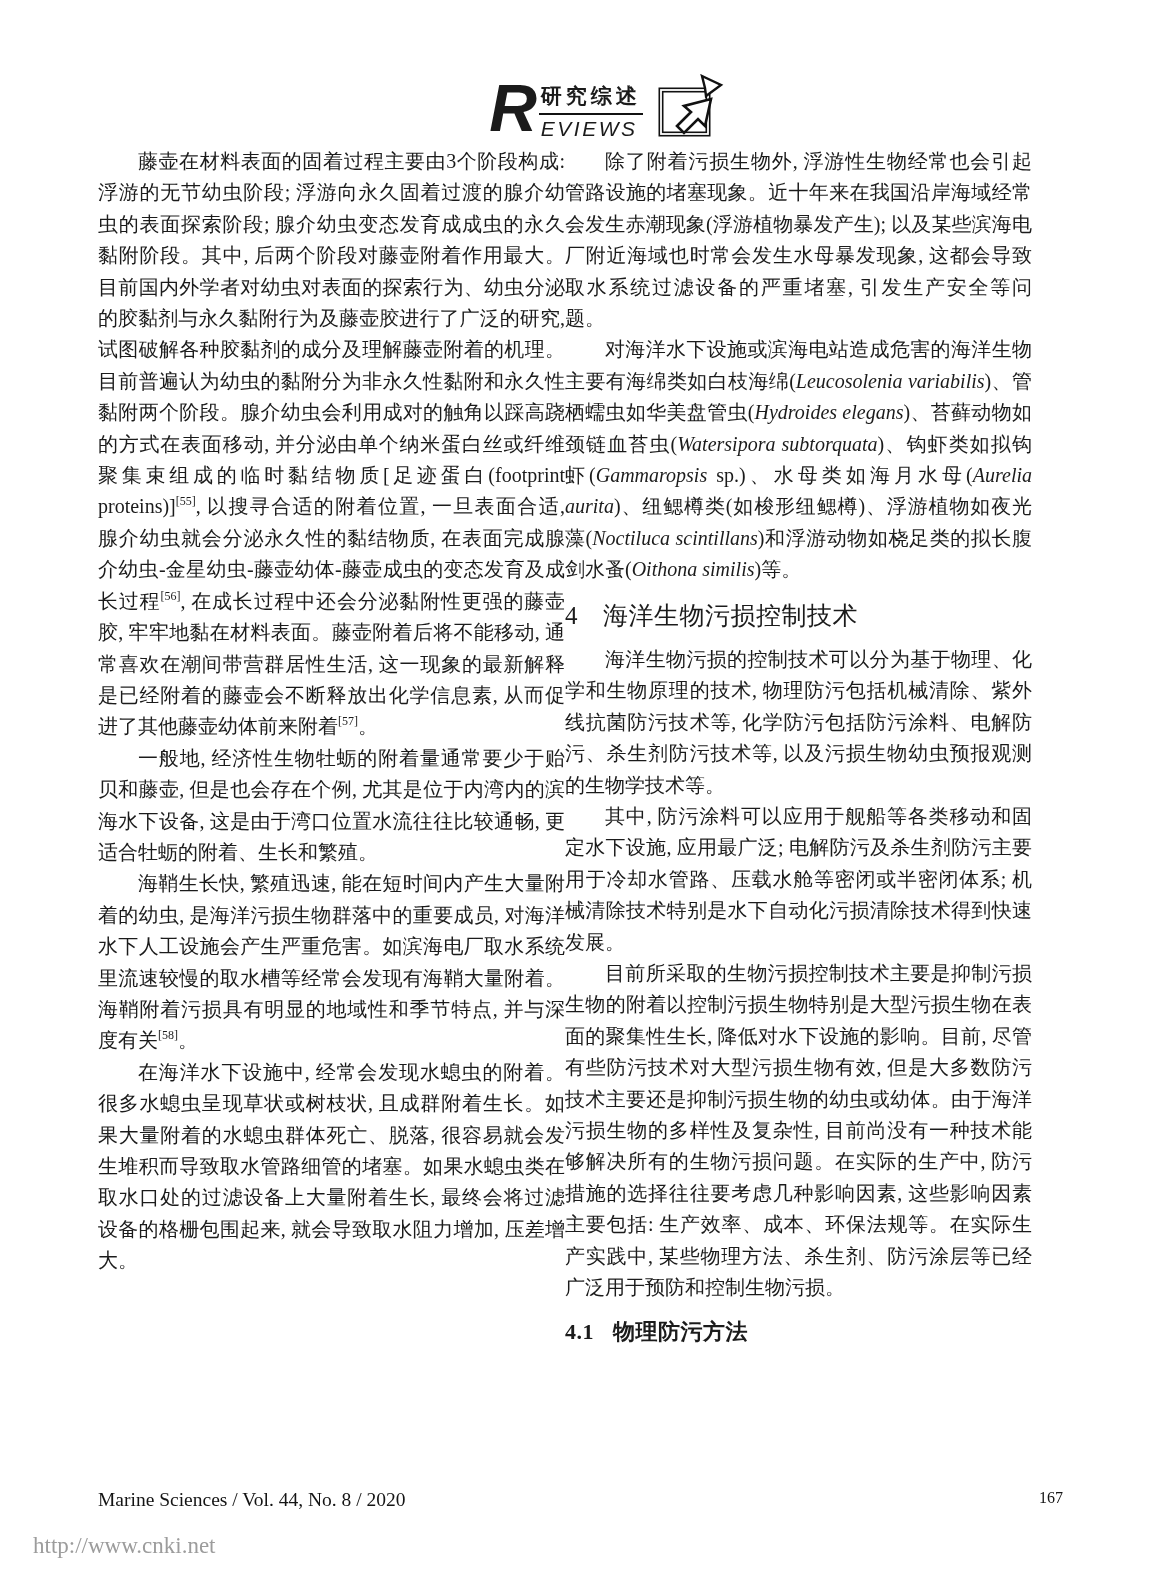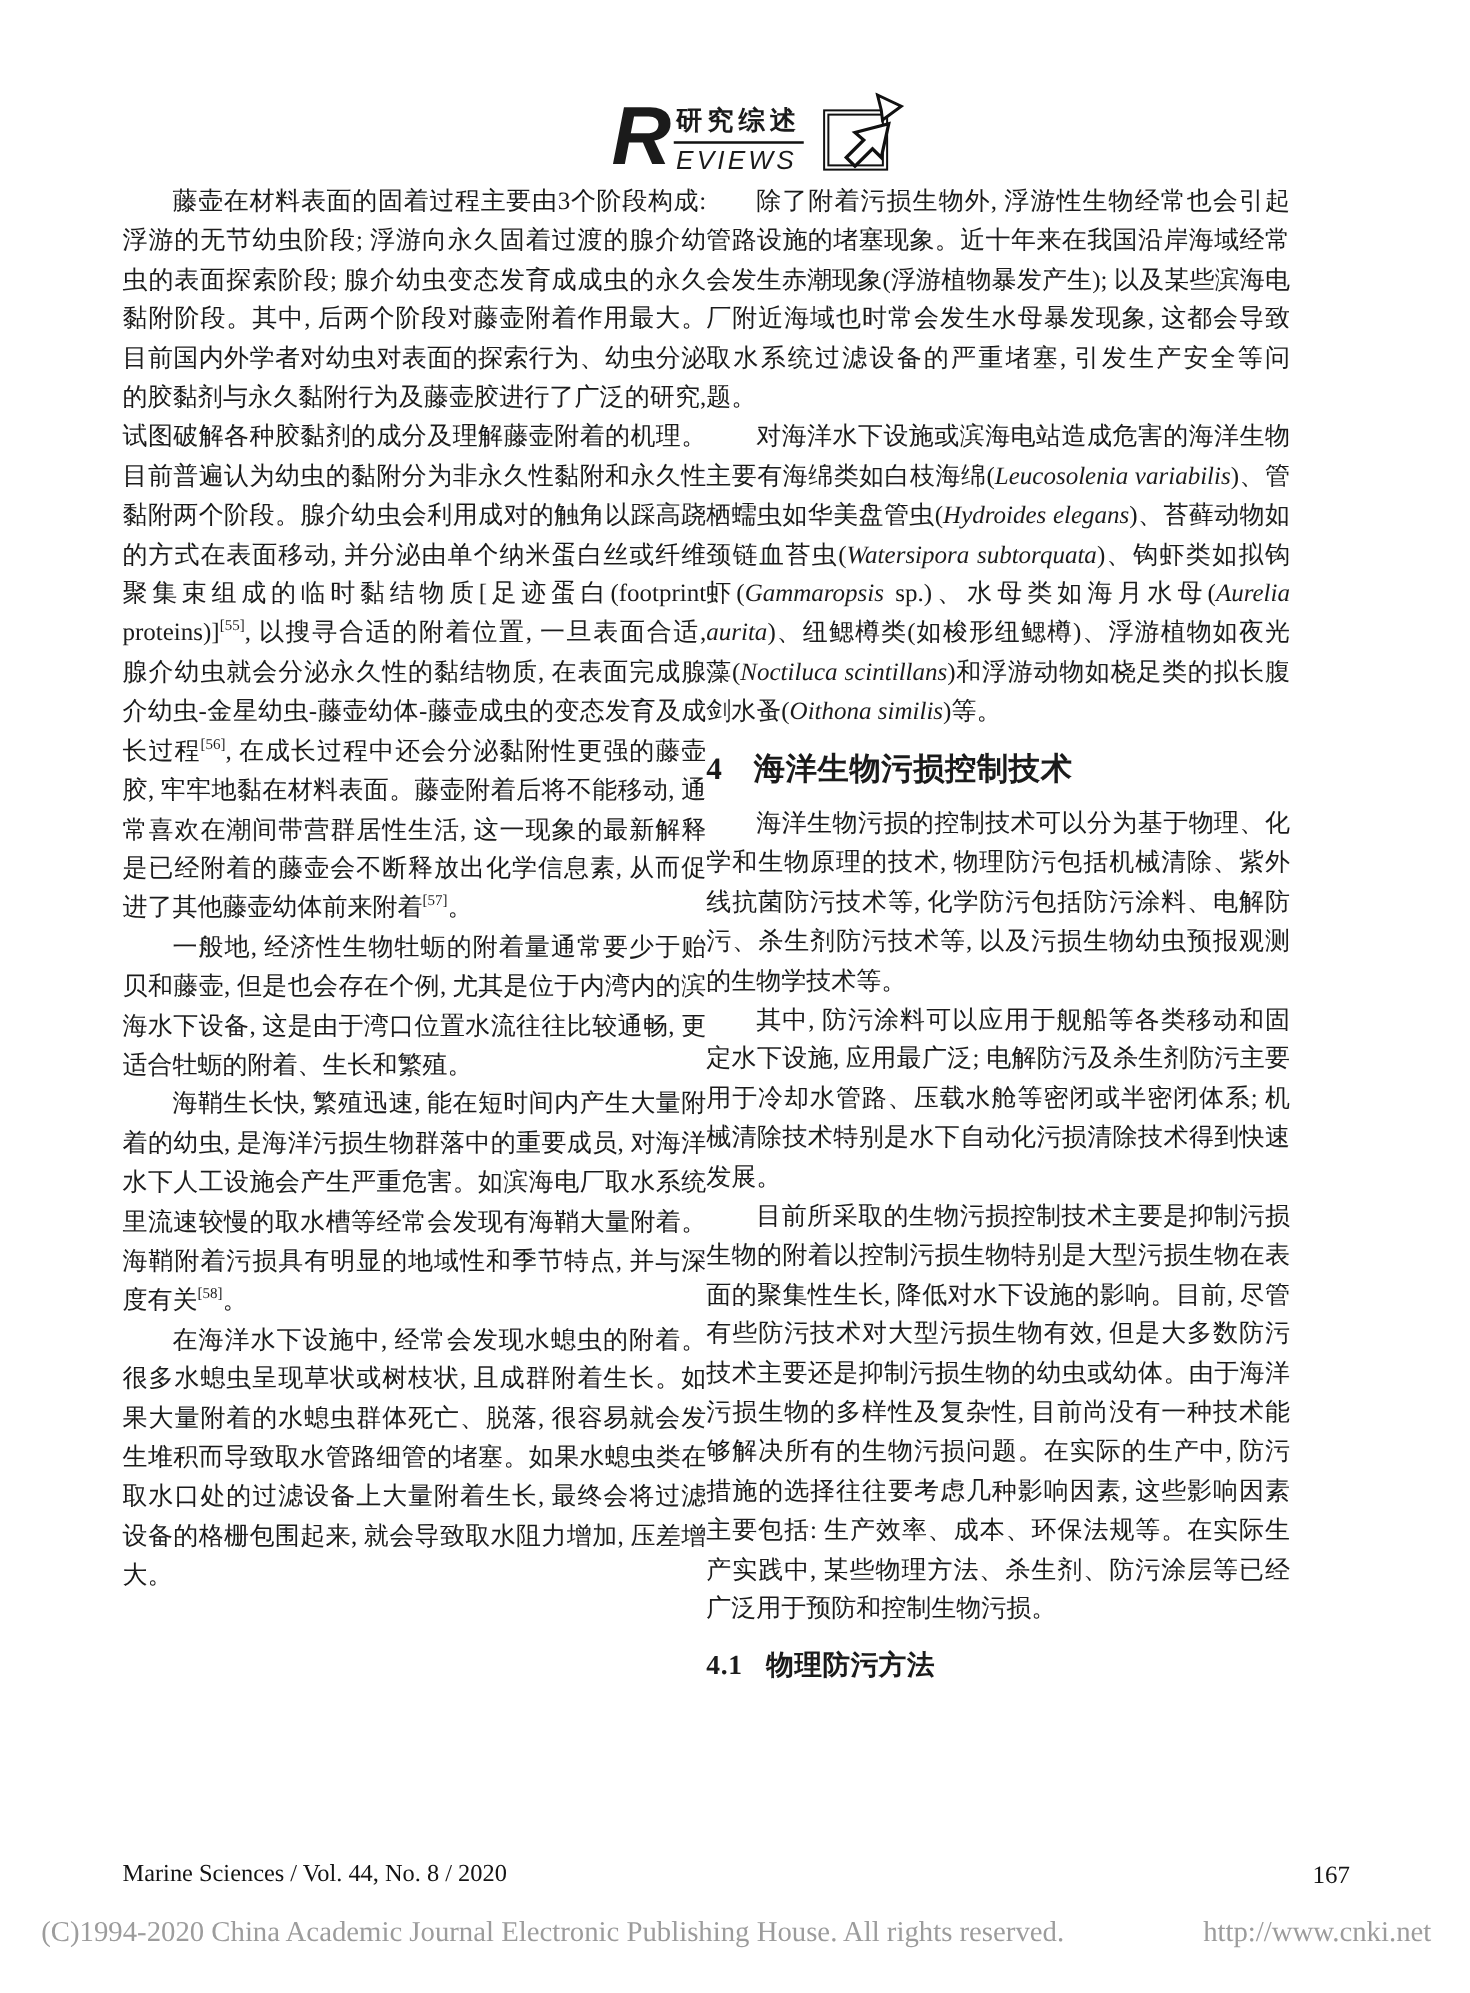--- a/index.html
+++ b/index.html
@@ -27,35 +27,35 @@
     font-size:21px; font-style:italic; letter-spacing:2.5px; margin-top:2px; padding-left:2px;
   }
   .logo-icon { margin-left:10px; margin-top:0; }
   
   .columns { position:absolute; top:146px; left:98px; display:flex; }
   .col { width:467px; font-size:20px; line-height:31.4px; text-align:justify; text-justify:inter-ideograph; }
   .para { margin:0; text-indent:2em; }
   .para sup { font-size:12px; line-height:0; }
   .para i { font-style:italic; }
   .sec-heading {
-    font-size:25px; font-weight:bold; line-height:1.25;
+    font-size:25px; font-weight:normal; line-height:1.25;
     margin:14px 0 13px 0; text-align:left; text-indent:0; letter-spacing:0.5px;
   }
   .sec-heading .sec-num { margin-right:25px; font-family:"Liberation Serif",serif; }
   .subsec-heading {
     font-size:22px; font-weight:bold; line-height:1.25;
     margin:15px 0 26px 0; text-align:left; text-indent:0; letter-spacing:0.5px;
   }
   .subsec-heading .sec-num { margin-right:19px; }
   
   .footer {
     position:absolute; top:1489px; left:98px; right:96px;
     text-align:left; font-size:19.5px; color:#141414;
   }
-  .page-number { position:absolute; right:0; top:0; font-size:20px; }
+  .page-number { position:absolute; right:17px; top:0; font-size:16px; }
   .watermark {
     position:absolute; top:1533px; left:33px; right:31px;
     display:flex; justify-content:space-between;
     color:#9c9c9c; font-size:23px; white-space:nowrap;
   }
 </style>
 </head>
 <body>
 
 <div class="page">
@@ -97,17 +97,16 @@
         <div class="subsec-heading"><span class="sec-num">4.1</span><span>物理防污方法</span></div>
       </div>
   </div>
 
   <div class="footer">
     <span>Marine Sciences / Vol. 44, No. 8 / 2020</span>
     <span class="page-number">167</span>
   </div>
 
   <div class="watermark">
-    <span>(C)1994-2020 China Academic Journal Electronic Publishing House. All rights reserved.</span>
     <span>http://www.cnki.net</span>
   </div>
 
 </div>
 
 </body></html>

